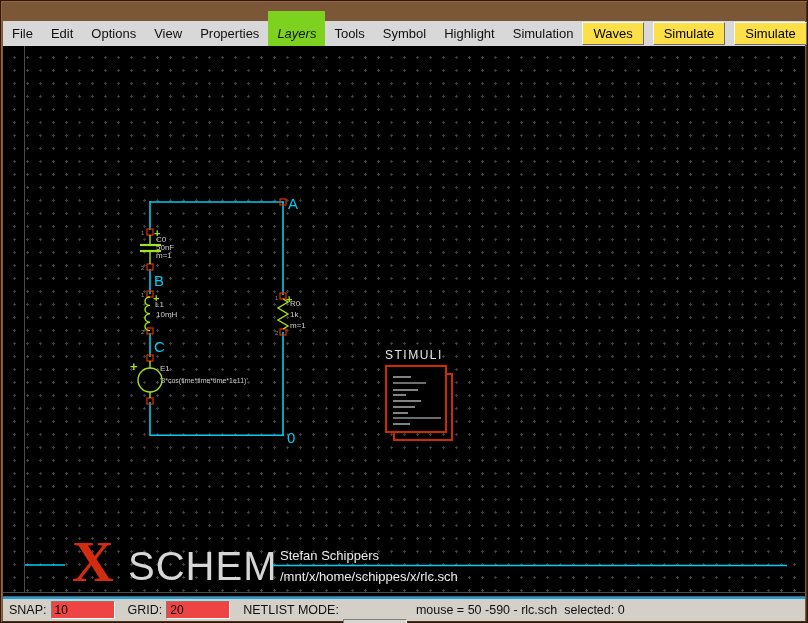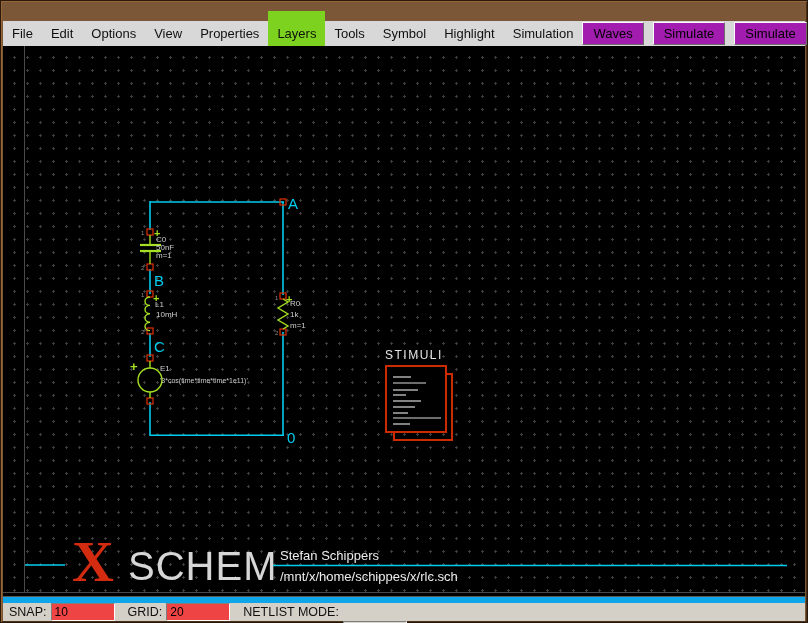--- a/index.html
+++ b/index.html
@@ -14,23 +14,23 @@
   .titlebar{position:absolute;top:1px;left:2px;right:2px;height:20px;background:#7b5637;color:#ffffff;font-size:13px;}
   .titlebar .title{position:absolute;left:27px;top:3px;}
   .winbtns{position:absolute;right:3px;top:4px;display:flex;gap:2px;}
   .winbtn{width:12px;height:12px;background:#d8d8d8;border:1px solid #4a4a4a;display:flex;align-items:center;justify-content:center;box-sizing:border-box;}
   .g-min{width:6px;height:2px;background:#1a1a1a;margin-top:6px;}
   .g-max{width:6px;height:6px;border:1px solid #1a1a1a;box-sizing:border-box;}
   .g-close{font-size:11px;font-weight:bold;color:#1a1a1a;line-height:10px;}
   
   .menubar{position:absolute;top:21px;left:3px;right:3px;height:25px;background:#d8d8d8;border-bottom:1px solid #8d8d8d;display:flex;align-items:center;font-size:13px;color:#101010;}
   .menu-item{padding:15px 9px;}
-  .menu-item.highlight{background:#7cd21f;}
+  .menu-item.highlight{background:#7cd21f;font-style:italic;}
   .menu-spacer{flex:1;}
-  .menu-btn{margin-right:9px;padding:3px 10px;background:#a21caf;border:1px solid;border-color:#fbfbfb #6d6d6d #6d6d6d #fbfbfb;font-size:13px;}
+  .menu-btn{margin-right:9px;padding:3px 10px;background:#fde047;border:1px solid;border-color:#fbfbfb #6d6d6d #6d6d6d #fbfbfb;font-size:13px;}
   
   .canvas{
     position:absolute;top:46px;left:3px;width:802px;height:551px;
     background-color:#000;
     background-image:radial-gradient(circle,#3e3e3e 1px,transparent 1.3px);
     background-size:13px 13px;background-position:5px 5px;
   }
   .canvas svg{position:absolute;left:0;top:0;}
   .wire{stroke:#00ccee;stroke-width:1.6;fill:none;}
   .sym{stroke:#a5e022;stroke-width:1.4;fill:none;}
@@ -48,21 +48,21 @@
   text.plus{fill:#a5e022;font-size:11px;font-weight:bold;}
   text.pnum{fill:#8a8a8a;font-size:6px;}
   text.stim{fill:#e3e3e3;font-size:12px;letter-spacing:1.5px;}
   text.logo-x{fill:#d22b10;font-family:"Liberation Serif",serif;font-weight:bold;font-size:58px;}
   text.logo-rest{fill:#d6d6d6;font-size:40px;letter-spacing:1px;}
   text.author{fill:#ececec;font-size:13px;}
   text.fpath{fill:#ececec;font-size:13px;}
   
   .statusbar{
     position:absolute;left:3px;right:3px;top:597px;height:24px;
-    background:#d4d0c8;border-top:6px solid #0ea5e9;box-shadow:0 -1px 0 #5a5a5a;
+    background:#d4d0c8;border-top:2px solid #0ea5e9;box-shadow:0 -1px 0 #5a5a5a;
     display:flex;align-items:center;padding-left:6px;box-sizing:border-box;
     font-size:12.5px;color:#101010;
   }
   .sb-label{margin-right:4px;}
   .sb-input{height:16px;border:1px solid;border-color:#7f7f7f #ffffff #ffffff #7f7f7f;font-family:"Liberation Sans",sans-serif;font-size:12px;padding:0 3px;box-sizing:content-box;}
   .sb-input.green{background:#ef4444;width:56px;margin-right:13px;}
   .sb-input.plain{background:#d9d6d0;width:56px;margin-right:9px;margin-top:36px;}
   .sb-status{white-space:pre;}
 </style>
 </head>
@@ -187,15 +187,16 @@
     </svg>
   </div>
 
   <div class="statusbar">
     <span class="sb-label">SNAP:</span>
     <input class="sb-input green" value="10" style="">
     <span class="sb-label">GRID:</span>
     <input class="sb-input green" value="20" style="">
     <span class="sb-label">NETLIST MODE:</span>
     <input class="sb-input plain" value="spice" style="">
+    <span class="sb-status">mouse = 50 -590 - rlc.sch  selected: 0</span>
   </div>
 
 </div>
 
 </body></html>

